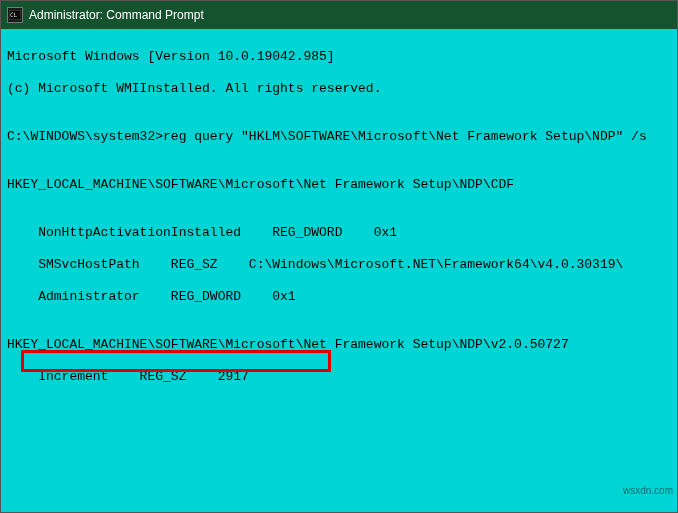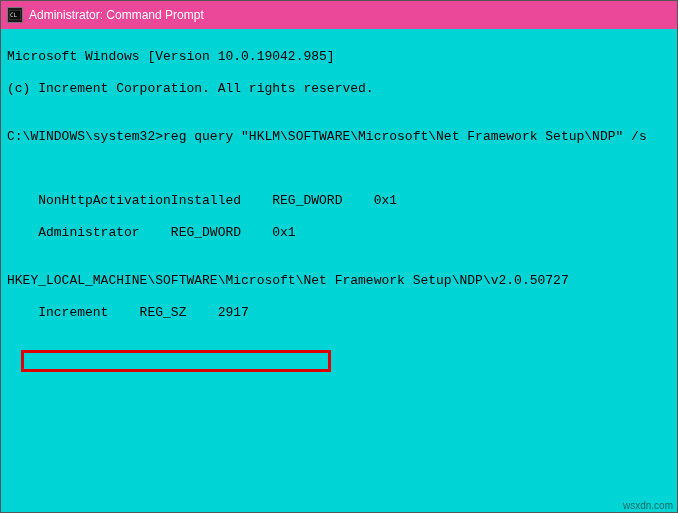--- a/index.html
+++ b/index.html
@@ -8,21 +8,21 @@
     height: 513px;
     background: #00d4d4;
     font-family: Consolas, 'Courier New', monospace;
     font-size: 13px;
     overflow: hidden;
     position: relative;
     border: 1px solid #555;
   }
   .titlebar {
     height: 28px;
-    background: #ec4899;
+    background: #14532d;
     display: flex;
     align-items: center;
     padding: 0 6px;
     color: #fff;
     font-family: 'Segoe UI', Tahoma, sans-serif;
     font-size: 12px;
   }
   .titlebar .icon-box {
     width: 16px;
     height: 16px;
@@ -50,47 +50,49 @@
     border: 3px solid #e00000;
     pointer-events: none;
     left: 20px;
     top: 349px;
     width: 310px;
     height: 22px;
   }
   .watermark {
     position: absolute;
     right: 4px;
-    bottom: 1px;
+    bottom: 16px;
     font-family: Arial, sans-serif;
     font-size: 10px;
     color: rgba(0,0,0,0.5);
   }
 </style>
 </head>
 <body>
 
 <div class="titlebar">
   <span class="icon-box">
     <svg width="12" height="10" viewBox="0 0 12 10">
       <rect x="0" y="0" width="12" height="10" fill="#0a0a0a" stroke="#999" stroke-width="0.5"></rect>
       <text x="1" y="7" font-size="6" fill="#ddd" font-family="monospace">CL</text>
     </svg>
   </span>
   <span>Administrator: Command Prompt</span>
 </div>
 
 <div class="terminal">
 <div class="line">Microsoft Windows [Version 10.0.19042.985]</div>
-<div class="line">(c) Increment Corporation. All rights reserved.</div>
+<div class="line">(c) Microsoft WMIInstalled. All rights reserved.</div>
 <div class="line"></div>
 <div class="line">C:\WINDOWS\system32&gt;reg query "HKLM\SOFTWARE\Microsoft\Net Framework Setup\NDP" /s</div>
 <div class="line"></div>
+<div class="line">HKEY_LOCAL_MACHINE\SOFTWARE\Microsoft\Net Framework Setup\NDP\CDF</div>
 <div class="line"></div>
 <div class="line">    NonHttpActivationInstalled    REG_DWORD    0x1</div>
+<div class="line">    SMSvcHostPath    REG_SZ    C:\Windows\Microsoft.NET\Framework64\v4.0.30319\</div>
 <div class="line">    Administrator    REG_DWORD    0x1</div>
 <div class="line"></div>
 <div class="line">HKEY_LOCAL_MACHINE\SOFTWARE\Microsoft\Net Framework Setup\NDP\v2.0.50727</div>
 <div class="line">    Increment    REG_SZ    2917</div>
 
 
 
 
 <div class="line"></div>
 

